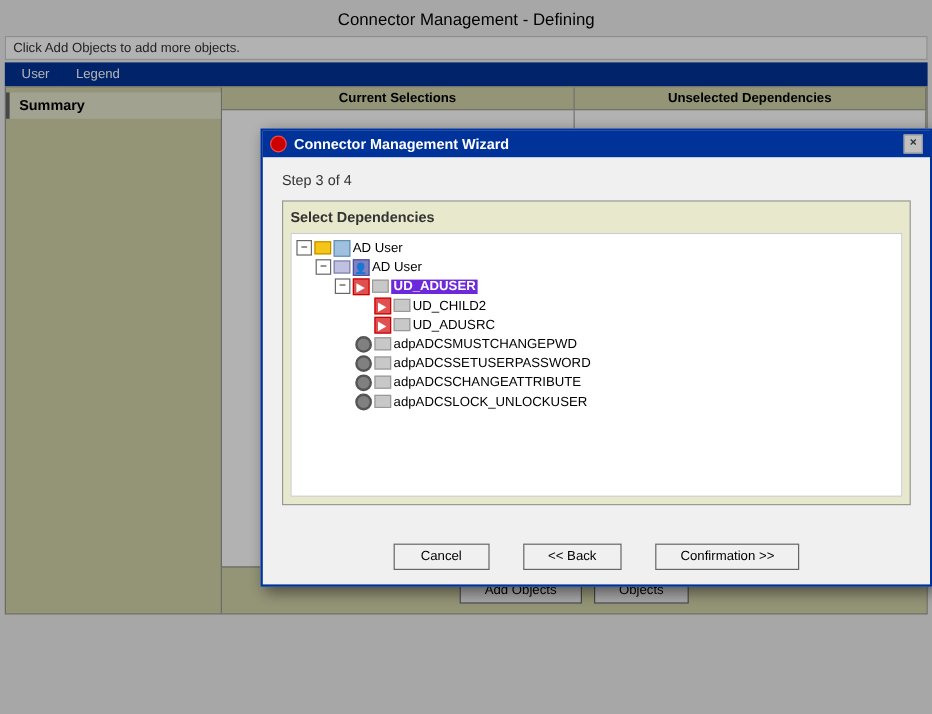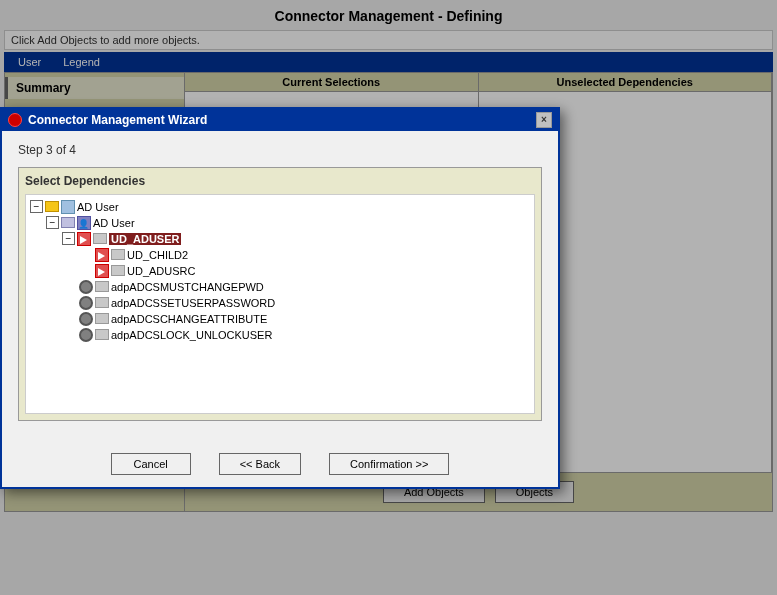--- a/index.html
+++ b/index.html
@@ -1,20 +1,20 @@
 <!DOCTYPE html>
 <html><head>
   <meta charset="utf-8">
   <style>
     * { box-sizing: border-box; margin: 0; padding: 0; }
     body { font-family: Arial, sans-serif; font-size: 12px; background: #f0f0f0; width: 777px; height: 595px; overflow: hidden; }
 
     .page-title {
       text-align: center;
-      font-weight: bold;
+      font-weight: normal;
       font-size: 14px;
       padding: 8px 0 6px 0;
       background: #f0f0f0;
     }
 
     .info-bar {
       background: #fff;
       border: 1px solid #ccc;
       padding: 3px 6px;
       font-size: 11px;
@@ -116,23 +116,24 @@
       cursor: pointer;
       font-size: 11px;
     }
 
     
     .modal-overlay {
       position: fixed;
       top: 0; left: 0; right: 0; bottom: 0;
       background: rgba(0,0,0,0.3);
       display: flex;
-      justify-content: flex-start;
+      justify-content: flex-end;
       align-items: center;
       z-index: 100;
+      padding-left: 28px;
     }
 
     .modal {
       background: #f0f0f0;
       border: 2px solid #003399;
       width: 560px;
       box-shadow: 4px 4px 12px rgba(0,0,0,0.5);
     }
 
     .modal-titlebar {
@@ -210,21 +211,21 @@
       padding: 1px 0;
       white-space: nowrap;
     }
 
     .tree-label {
       font-size: 11px;
       color: #000;
     }
 
     .tree-label.selected {
-      background: #7f1d1d;
+      background: #6d28d9;
       color: #fff;
       padding: 0 2px;
       font-weight: bold;
     }
 
     .modal-footer {
       display: flex;
       justify-content: center;
       gap: 28px;
       padding: 8px 16px 12px;

